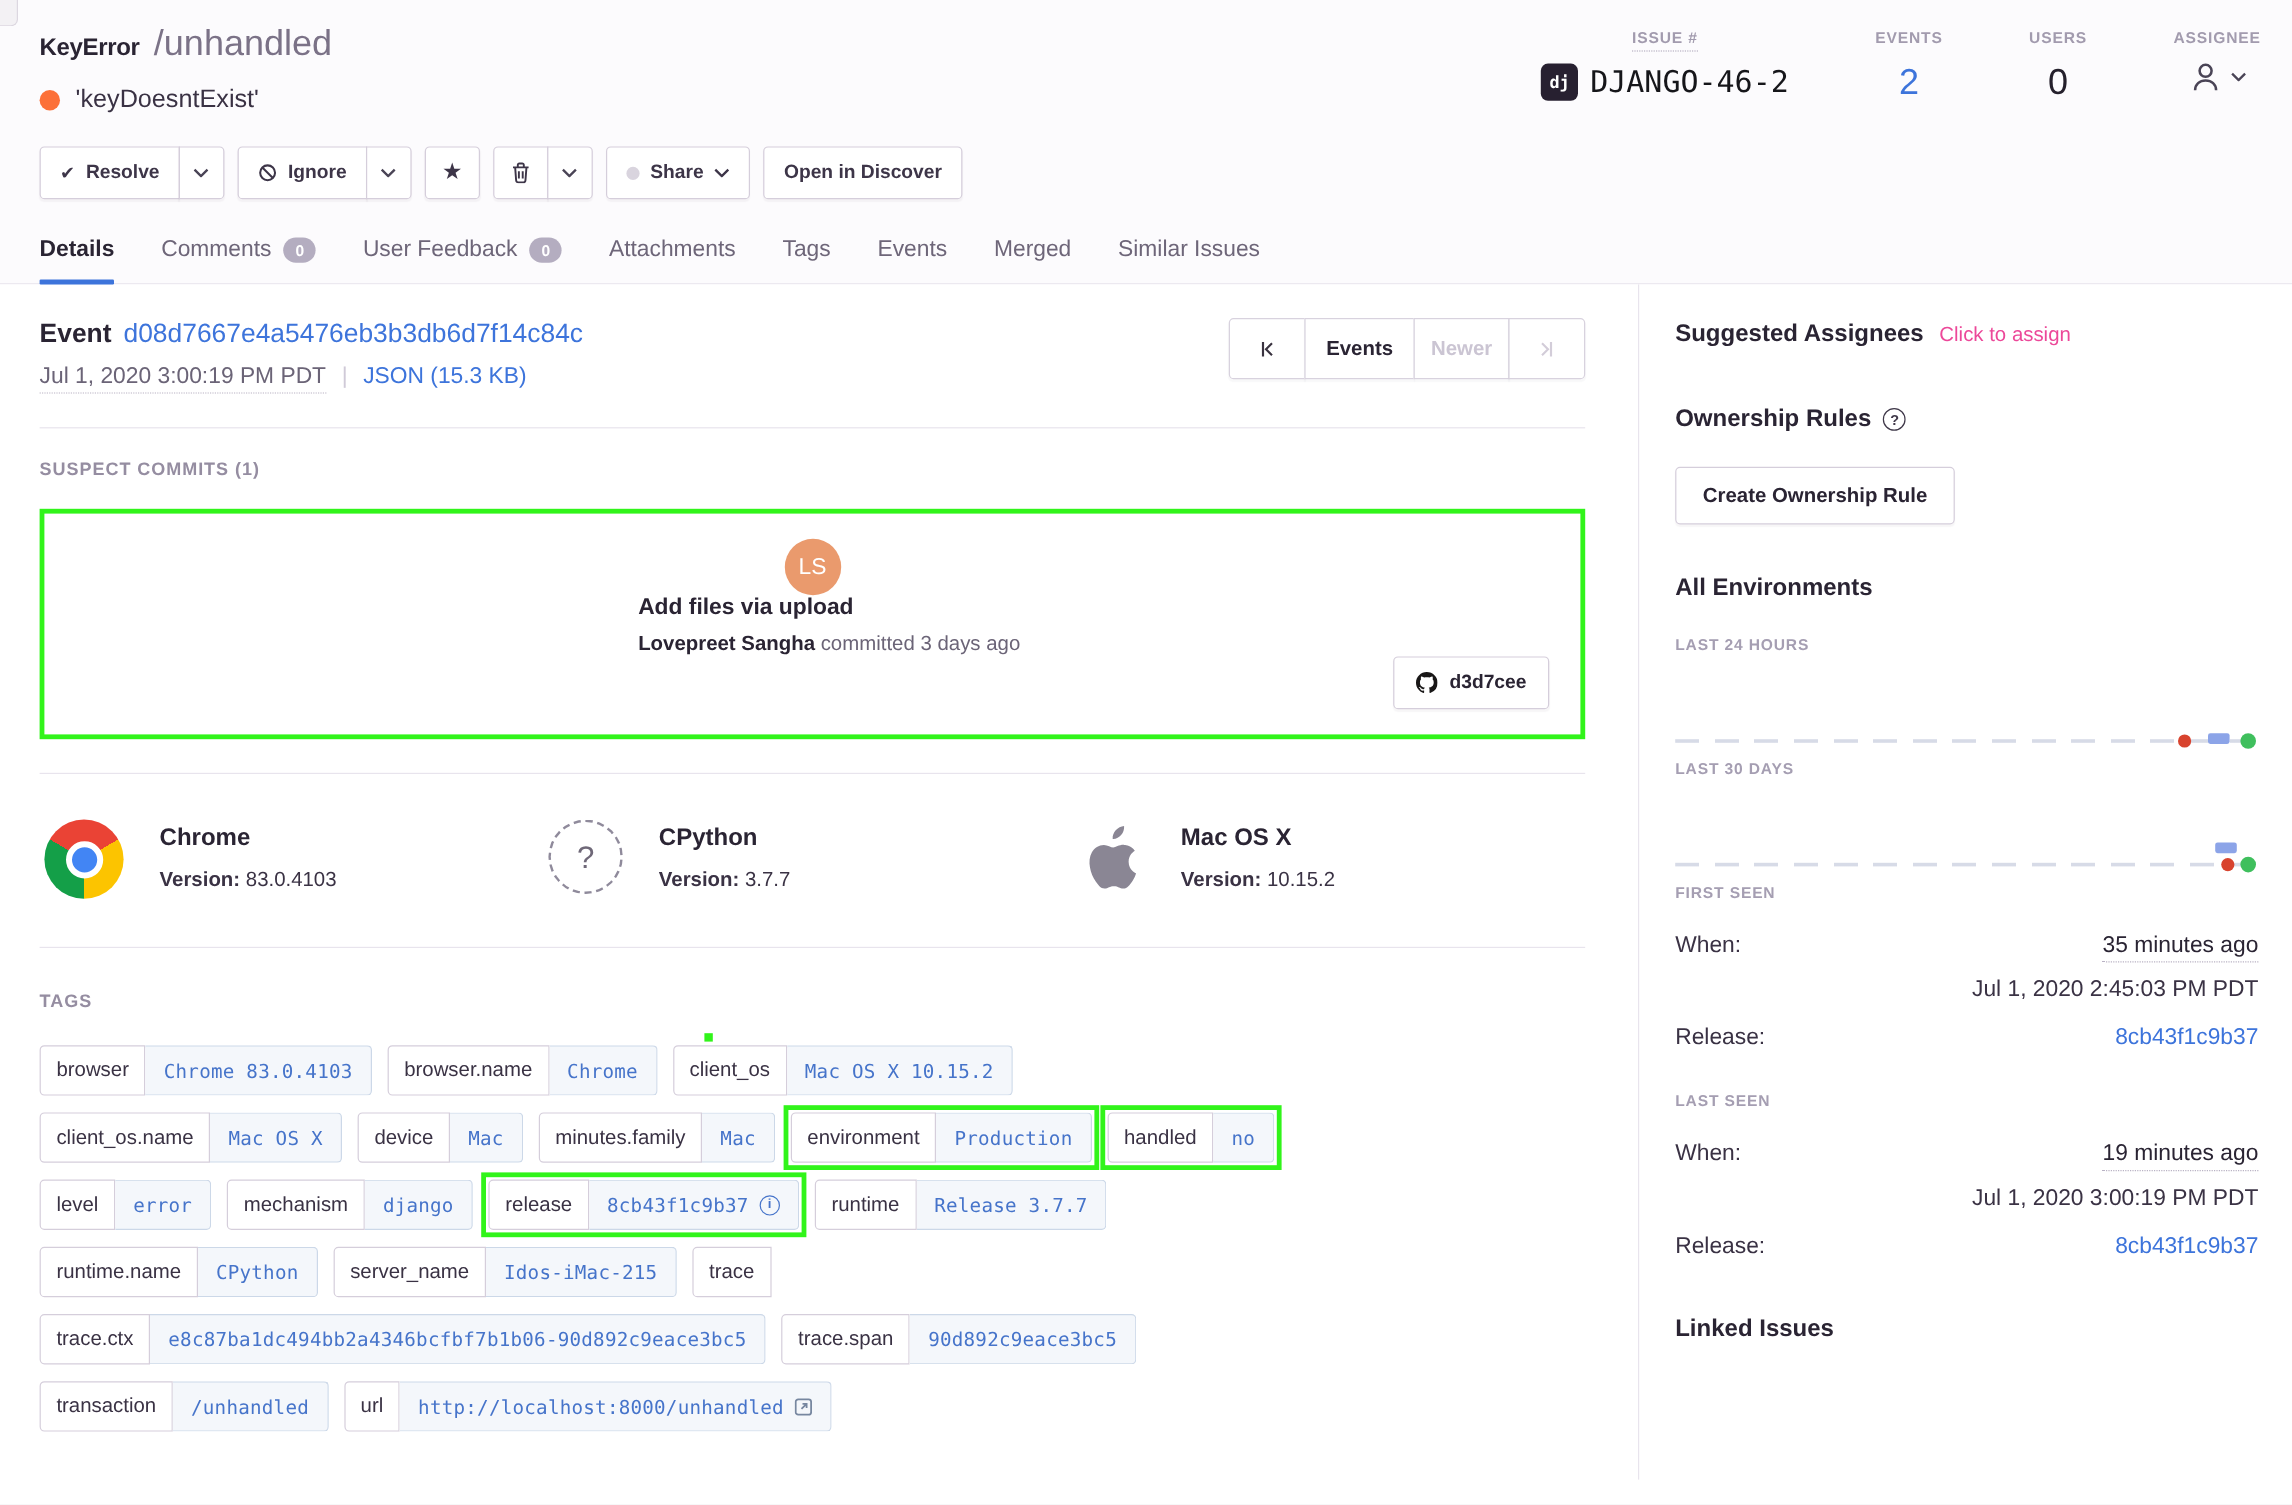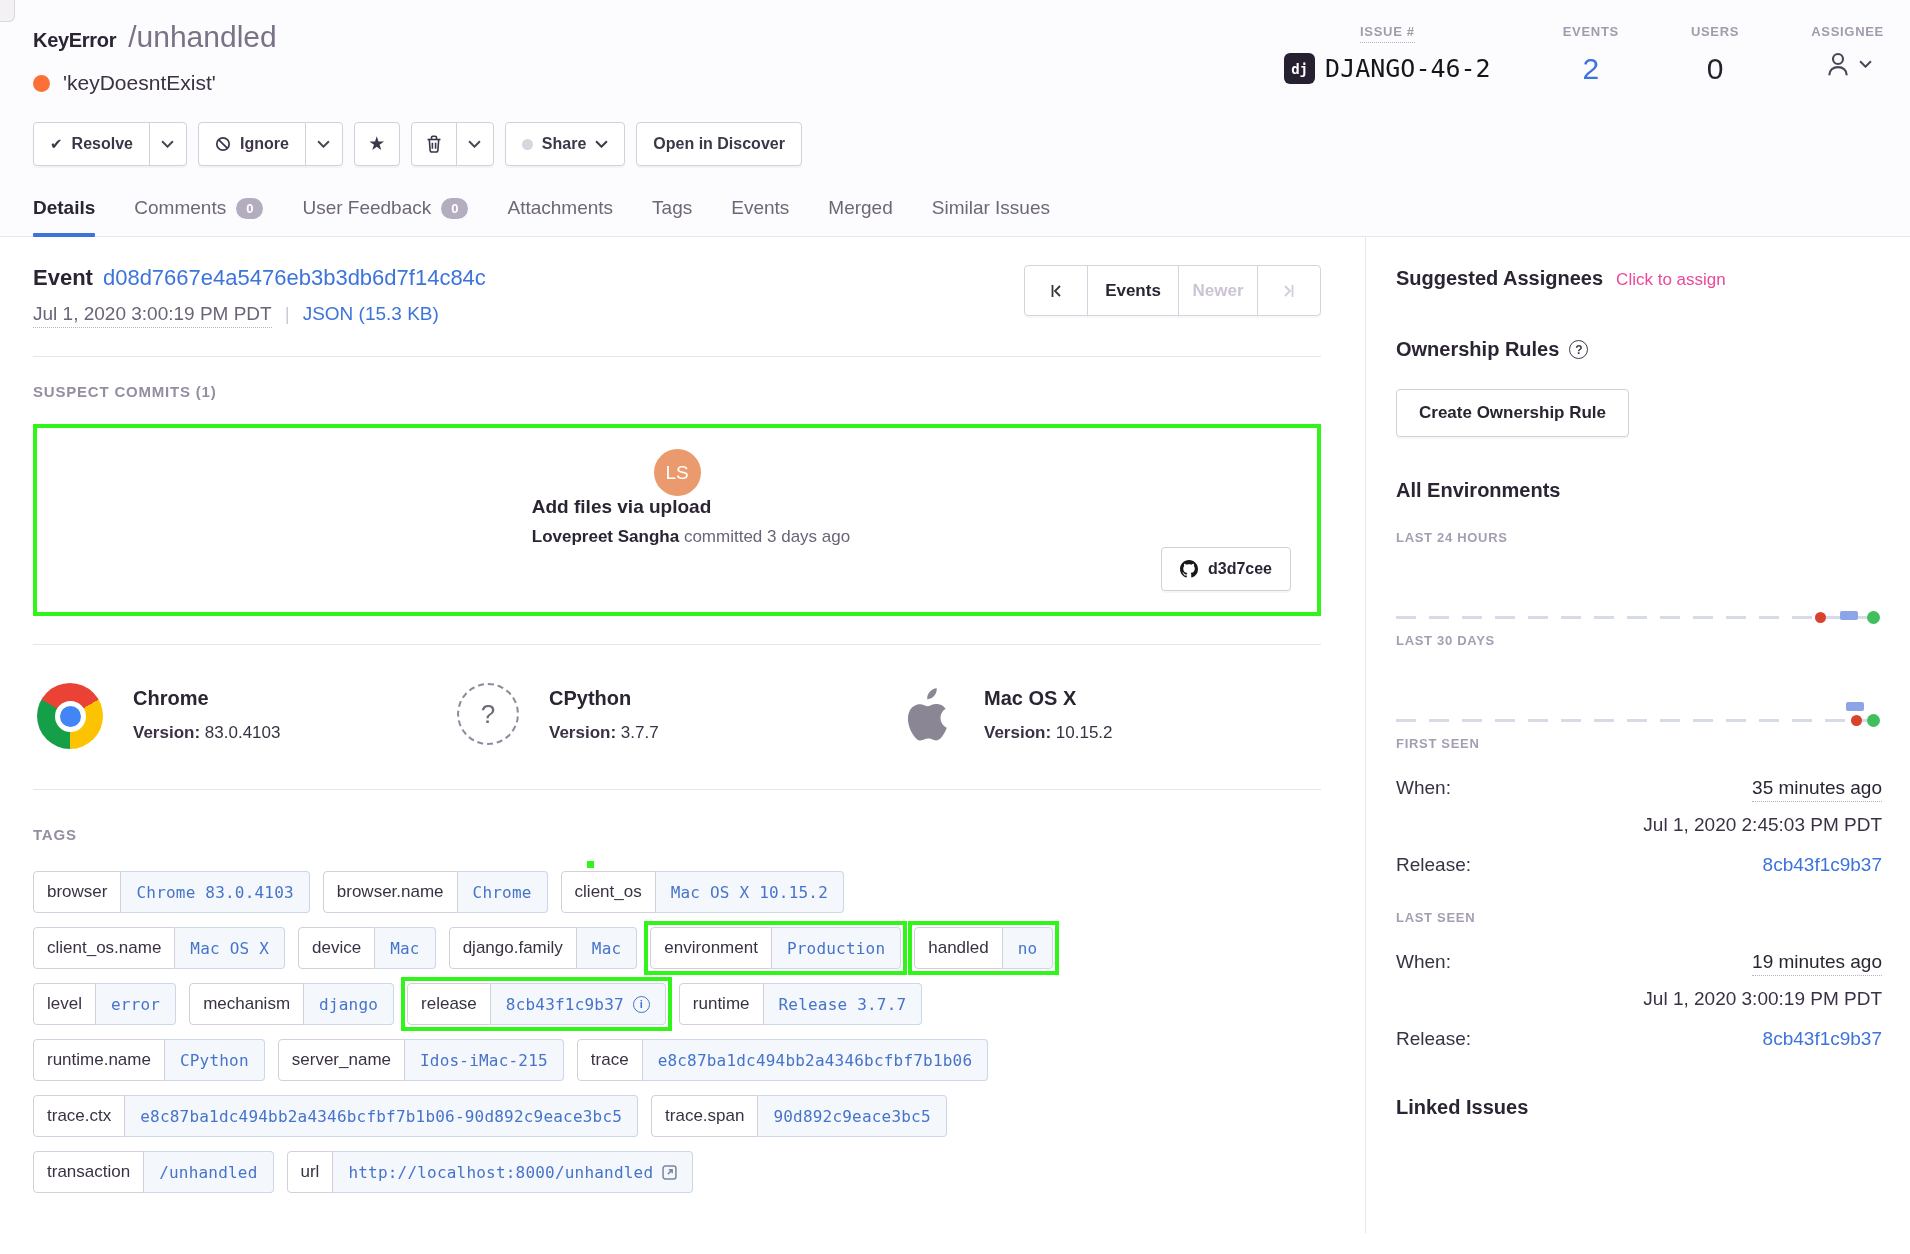--- a/index.html
+++ b/index.html
@@ -403,21 +403,21 @@
         <div class="tag-row">
           <div class="pill">
               <span class="key">client_os.name</span>
               <a class="val">Mac OS X</a>
             </div>
           <div class="pill">
               <span class="key">device</span>
               <a class="val">Mac</a>
             </div>
           <div class="pill">
-              <span class="key">django.family</span>
+              <span class="key">minutes.family</span>
               <a class="val">Mac</a>
             </div>
           <div class="pill hl">
               <span class="key">environment</span>
               <a class="val">Production</a>
             </div>
           <div class="pill hl">
               <span class="key">handled</span>
               <a class="val">no</a>
             </div>
@@ -447,21 +447,20 @@
           <div class="pill">
               <span class="key">runtime.name</span>
               <a class="val">CPython</a>
             </div>
           <div class="pill">
               <span class="key">server_name</span>
               <a class="val">Idos-iMac-215</a>
             </div>
           <div class="pill">
               <span class="key">trace</span>
-              <a class="val">e8c87ba1dc494bb2a4346bcfbf7b1b06</a>
             </div>
         </div>
         <div class="tag-row">
           <div class="pill">
               <span class="key">trace.ctx</span>
               <a class="val">e8c87ba1dc494bb2a4346bcfbf7b1b06-90d892c9eace3bc5</a>
             </div>
           <div class="pill">
               <span class="key">trace.span</span>
               <a class="val">90d892c9eace3bc5</a>

